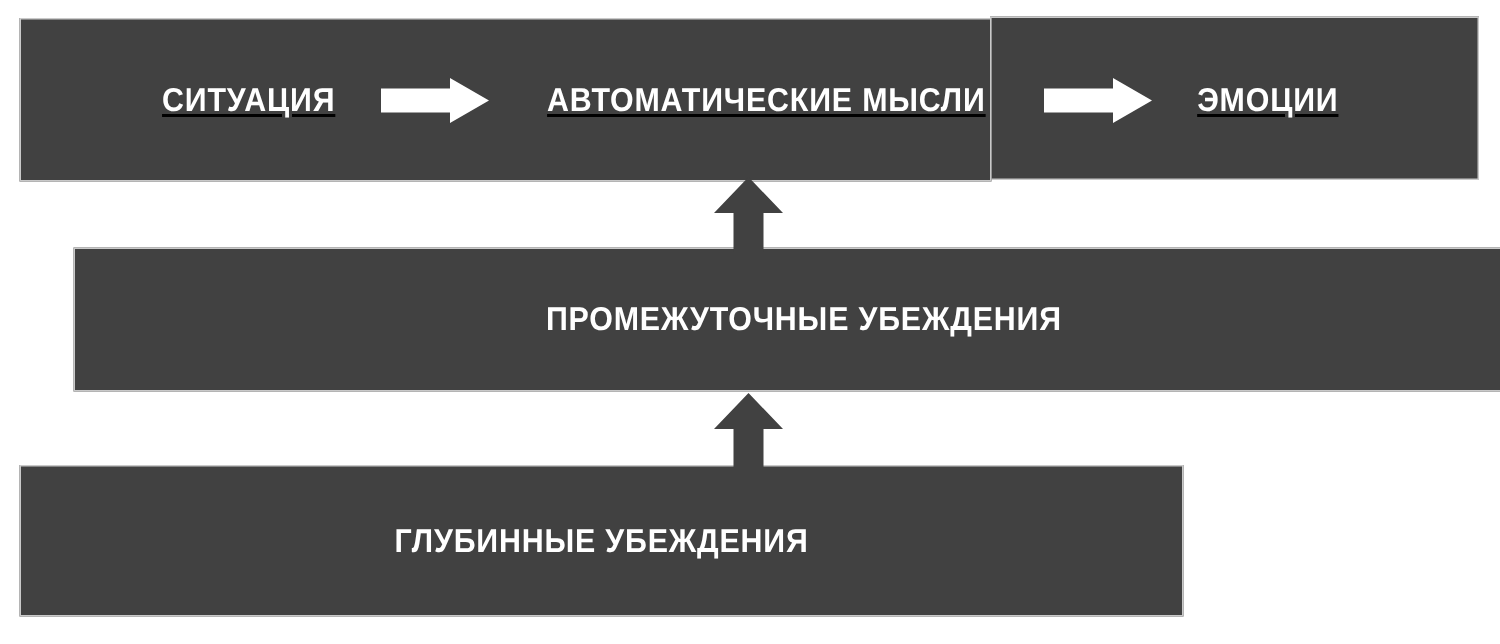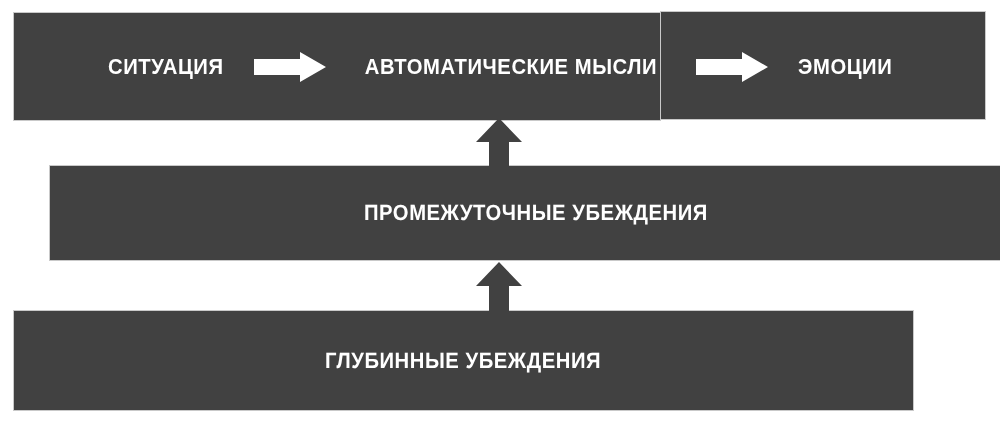--- a/index.html
+++ b/index.html
@@ -53,21 +53,21 @@
     left: 13px;
     top: 165px;
     width: 973px;
     height: 96px;
     margin-left: 36px;
   }
 
   .bar-bottom {
     left: 13px;
     top: 310px;
-    width: 901px;
+    width: 776px;
     height: 101px;
   }
 
   
   .bar-label {
     color: #ffffff;
     font-weight: bold;
     font-size: 22px;
     letter-spacing: 0.6px;
     white-space: nowrap;
@@ -75,20 +75,21 @@
     transform-origin: center;
     text-rendering: geometricPrecision;
   }
 
   .row-flow {
     display: flex;
     align-items: center;
     justify-content: center;
     gap: 0;
     width: 100%;
+    text-decoration: underline;
   }
 
   .flow-term {
     color: #ffffff;
     font-weight: bold;
     font-size: 22px;
     letter-spacing: 0.6px;
     white-space: nowrap;
     transform: scaleX(0.92);
     transform-origin: center;

